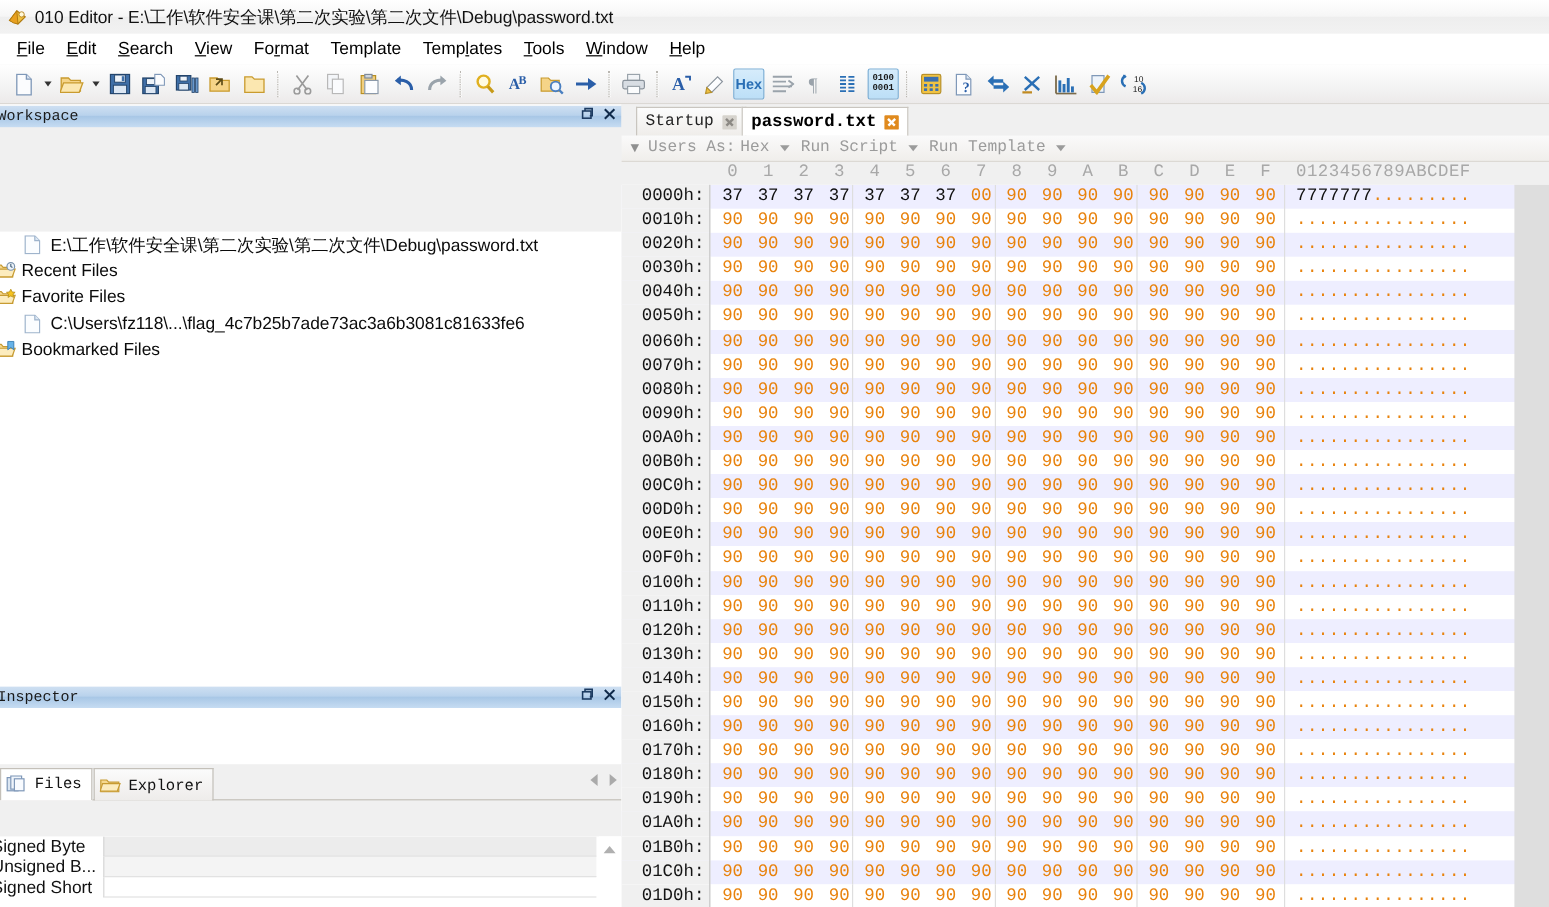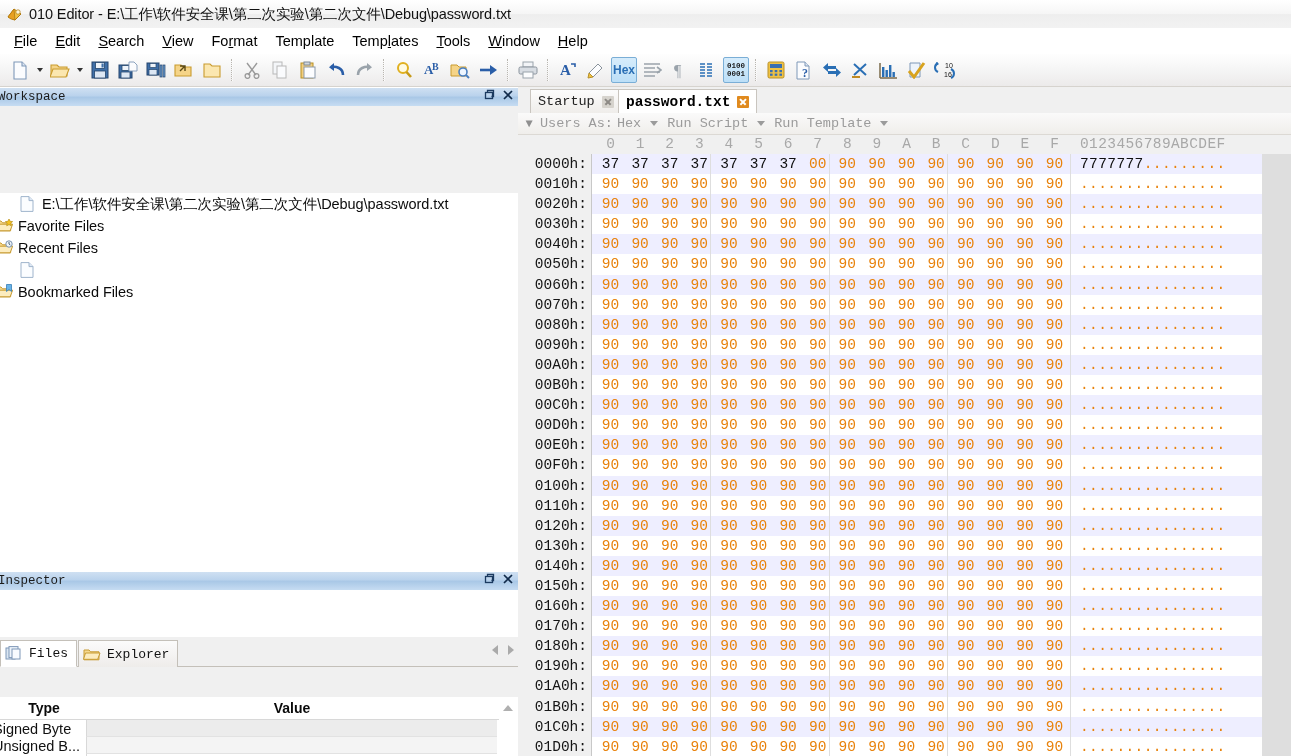--- a/index.html
+++ b/index.html
@@ -538,43 +538,44 @@
               <path d="M9 0.6 v4 h4" fill="#dde8f4" stroke="#9fb4cc" stroke-width="1"></path>
             </svg>
         </span>
         <span class="tree-label">E:\工作\软件安全课\第二次实验\第二次文件\Debug\password.txt</span>
       </div>
       <div class="tree-row lvl0">
         <span class="tree-ico" style="margin-left:-6px">
           <svg width="18" height="16" viewBox="0 0 18 16">
               <path d="M0 3 h5 l1.6 1.8 h8 v8 h-14.6 z" fill="#f6d98f" stroke="#c79b32" stroke-width="1"></path>
               <path d="M1.6 6.2 h15 l-2.4 6.6 h-14.6 z" fill="#fcecbe" stroke="#c79b32" stroke-width="1"></path>
-              <path d="M13 1 l1.1 2.3 l2.5 0.3 l-1.8 1.7 l0.5 2.5 l-2.3 -1.2 l-2.3 1.2 l0.5 -2.5 l-1.8 -1.7 l2.5 -0.3 z" fill="#f5c21e" stroke="#b8901a" stroke-width="0.7"></path>
+              <circle cx="13" cy="4" r="3.2" fill="#eef4fa" stroke="#7b93ad" stroke-width="1"></circle>
+              <path d="M13 2 v2 l1.4 1" stroke="#4c6880" stroke-width="1" fill="none"></path>
             </svg>
         </span>
-        <span class="tree-label">Favorite Files</span>
+        <span class="tree-label">Recent Files</span>
       </div>
       <div class="tree-row lvl0">
         <span class="tree-ico" style="margin-left:-6px">
           <svg width="18" height="16" viewBox="0 0 18 16">
               <path d="M0 3 h5 l1.6 1.8 h8 v8 h-14.6 z" fill="#f6d98f" stroke="#c79b32" stroke-width="1"></path>
               <path d="M1.6 6.2 h15 l-2.4 6.6 h-14.6 z" fill="#fcecbe" stroke="#c79b32" stroke-width="1"></path>
-              <circle cx="13" cy="4" r="3.2" fill="#eef4fa" stroke="#7b93ad" stroke-width="1"></circle>
-              <path d="M13 2 v2 l1.4 1" stroke="#4c6880" stroke-width="1" fill="none"></path>
+              <path d="M13 1 l1.1 2.3 l2.5 0.3 l-1.8 1.7 l0.5 2.5 l-2.3 -1.2 l-2.3 1.2 l0.5 -2.5 l-1.8 -1.7 l2.5 -0.3 z" fill="#f5c21e" stroke="#b8901a" stroke-width="0.7"></path>
             </svg>
         </span>
-        <span class="tree-label">Recent Files</span>
+        <span class="tree-label">Favorite Files</span>
       </div>
       <div class="tree-row lvl1">
         <span class="tree-ico">
           <svg width="14" height="16" viewBox="0 0 14 16">
               <path d="M1 0.6 h8 l4 4 v10.8 h-12 z" fill="#fbfdff" stroke="#9fb4cc" stroke-width="1"></path>
               <path d="M9 0.6 v4 h4" fill="#dde8f4" stroke="#9fb4cc" stroke-width="1"></path>
             </svg>
         </span>
+        <span class="tree-label">C:\Users\fz118\...\flag_4c7b25b7ade73ac3a6b3081c81633fe6</span>
       </div>
       <div class="tree-row lvl0">
         <span class="tree-ico" style="margin-left:-6px">
           <svg width="18" height="16" viewBox="0 0 18 16">
               <path d="M0 3 h5 l1.6 1.8 h8 v8 h-14.6 z" fill="#f6d98f" stroke="#c79b32" stroke-width="1"></path>
               <path d="M1.6 6.2 h15 l-2.4 6.6 h-14.6 z" fill="#fcecbe" stroke="#c79b32" stroke-width="1"></path>
               <path d="M10.5 0.5 h5 v7 l-2.5 -2 l-2.5 2 z" fill="#67b3e8" stroke="#3a7fb5" stroke-width="0.8"></path>
             </svg>
         </span>
         <span class="tree-label">Bookmarked Files</span>
@@ -618,24 +619,20 @@
         </span>
         <span class="cap-btn">
           <svg width="12" height="12" viewBox="0 0 12 12">
               <path d="M2 2 L10 10 M10 2 L2 10" stroke="#102a4a" stroke-width="1.7"></path>
             </svg>
         </span>
       </span>
     </div>
 
     <div class="insp-body">
-      <div class="insp-head">
-        <div class="h-type">Type</div>
-        <div class="h-val">Value</div>
-      </div>
       <div class="insp-row first">
         <div class="c-type">Signed Byte</div>
         <div class="c-val"></div>
       </div>
       <div class="insp-row alt">
         <div class="c-type">Unsigned B...</div>
         <div class="c-val"></div>
       </div>
       <div class="insp-row">
         <div class="c-type">Signed Short</div>

